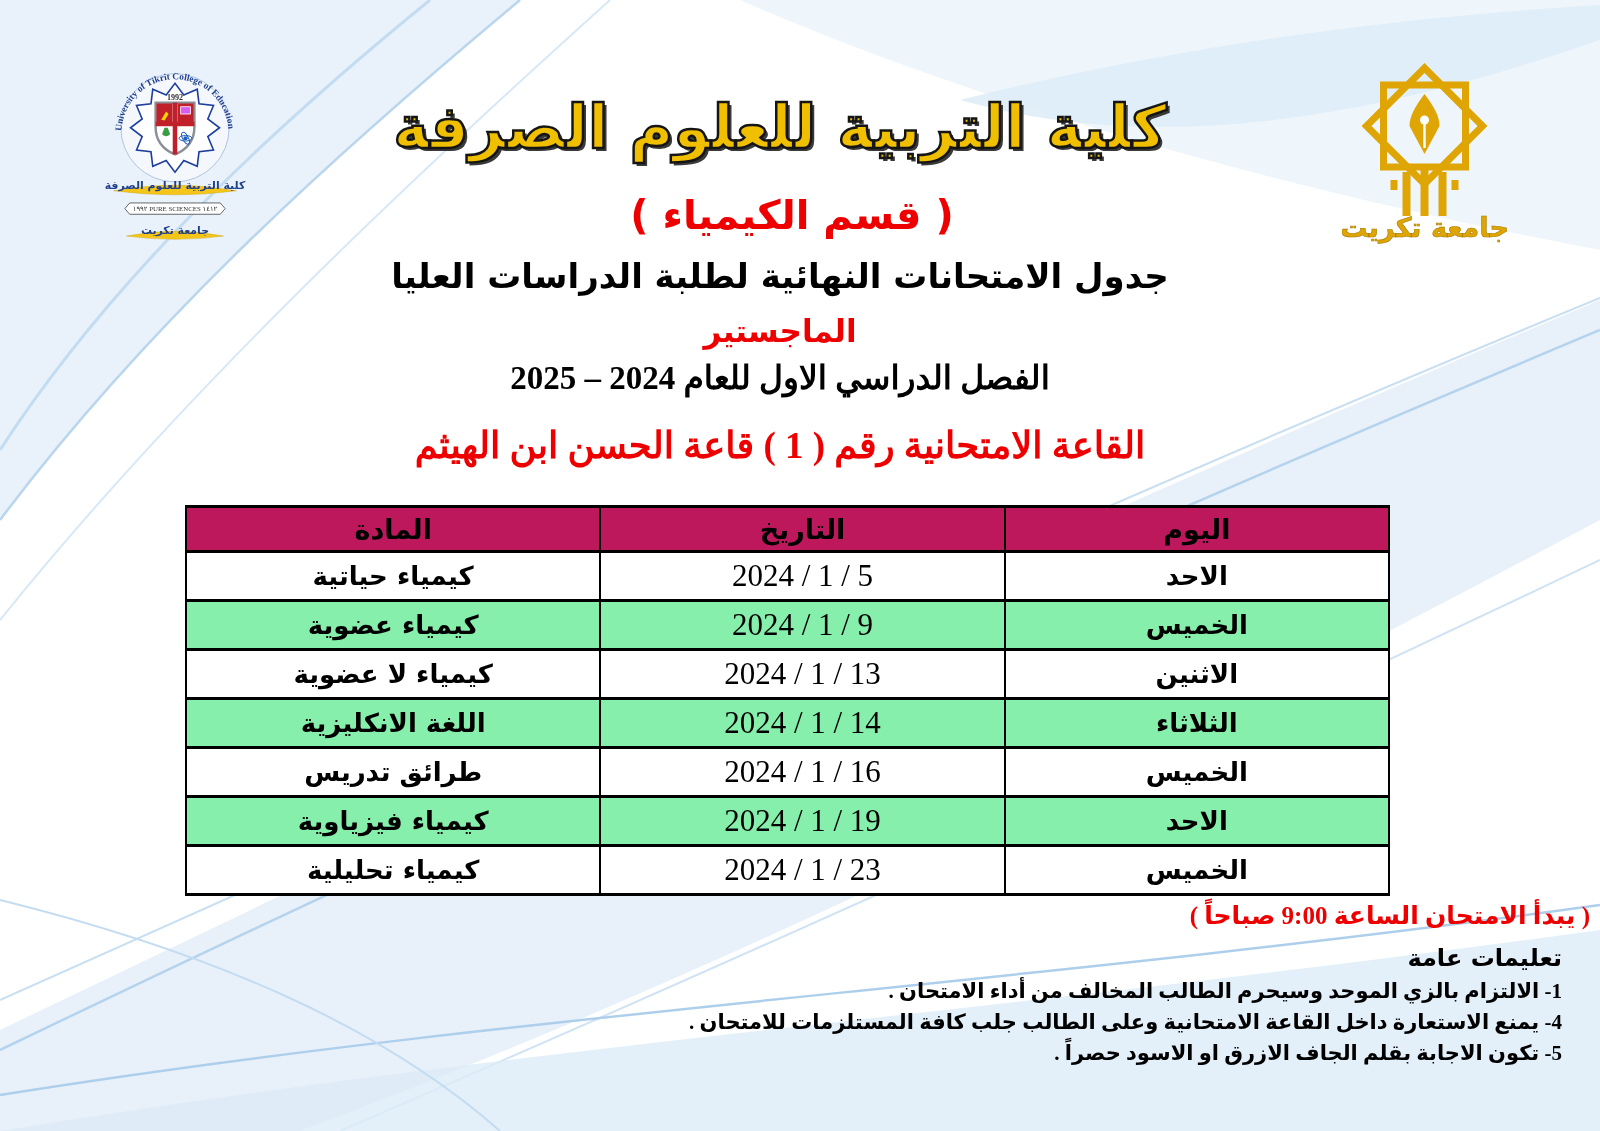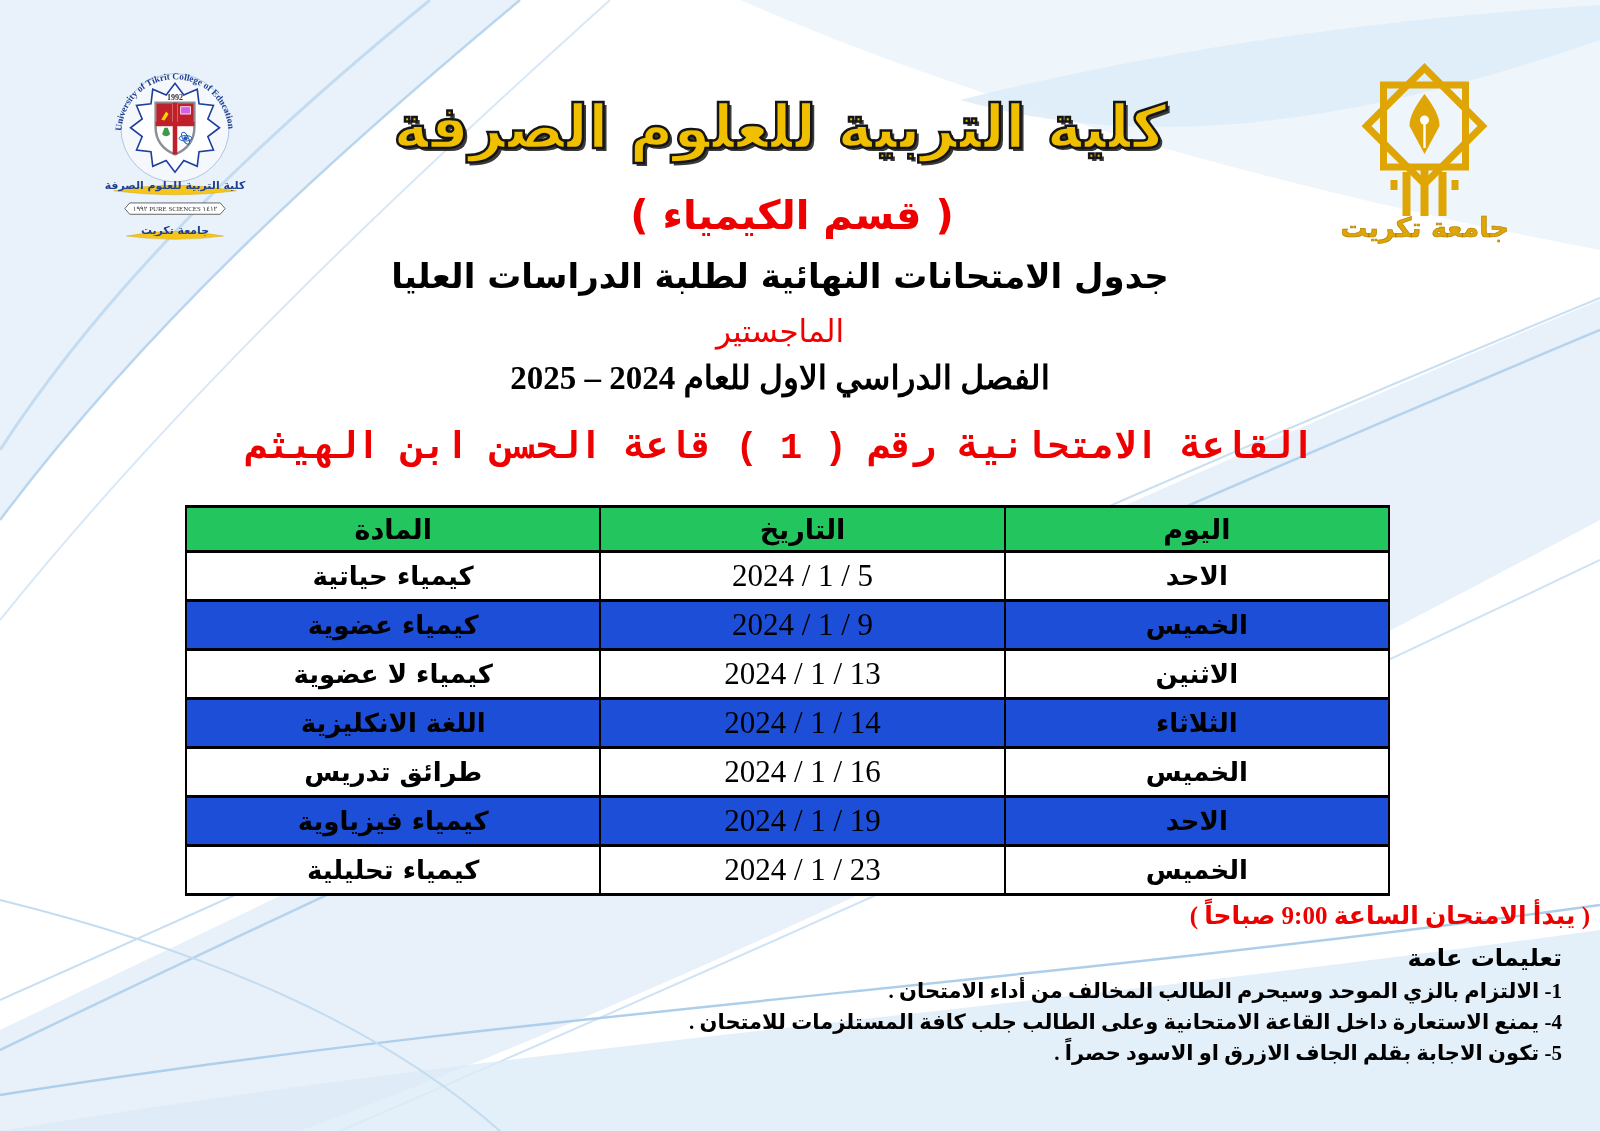--- a/index.html
+++ b/index.html
@@ -7,34 +7,34 @@
        font-family:"DejaVu Sans", sans-serif;}
   .abs{position:absolute;}
   
   #bg{left:0;top:0;width:1600px;height:1131px;z-index:0;}
   
   .hdr{left:0;right:40px;text-align:center;z-index:2;}
   .calli{top:72px;font-size:60px;line-height:110px;font-weight:bold;color:#f0c000;
          -webkit-text-stroke:2.5px #151515;text-shadow:3px 3px 0 #3a3a3a;}
   .dept{top:192px;font-size:40px;font-weight:bold;color:#ee0000;margin-left:24px;}
   .title{top:256px;font-size:34px;font-weight:bold;color:#000;}
-  .degree{top:313px;font-size:31px;font-weight:normal;color:#ee0000;text-align:center;}
+  .degree{top:313px;font-size:31px;font-weight:bold;color:#ee0000;text-align:center;}
   .sem{top:358px;font-size:33px;font-weight:bold;color:#000;
        font-family:Liberation Serif, serif;}
   .hall{top:424px;font-size:37px;font-weight:bold;color:#ee0000;
-        font-family:Liberation Mono, monospace;}
+        font-family:Liberation Serif, serif;}
   
   #exam-table{left:185px;top:505px;width:1205px;z-index:2;border-collapse:collapse;
               background:#fff;}
   #exam-table th,#exam-table td{border:2px solid #000;border-top-width:3px;border-bottom-width:3px;
               text-align:center;vertical-align:middle;padding:0;}
-  #exam-table th{height:42px;background:#22c55e;font-size:27px;font-weight:bold;color:#000;}
+  #exam-table th{height:42px;background:#be185d;font-size:27px;font-weight:bold;color:#000;}
   #exam-table td{height:46px;font-size:26px;font-weight:bold;color:#000;margin-left:44px;}
   #exam-table td.date{font-family:"Liberation Serif","DejaVu Serif",serif;font-size:31px;font-weight:normal;}
-  #exam-table tr.hl td{background:#1d4ed8;}
+  #exam-table tr.hl td{background:#86efac;}
   col.c-day{width:385px;} col.c-date{width:405px;} col.c-sub{width:415px;}
   
   .note-start{top:901px;right:10px;text-align:center;font-size:25px;font-weight:bold;color:#ee0000;
         font-family:"Liberation Serif","DejaVu Sans",serif;z-index:2;}
   .instr-title{top:944px;right:38px;font-size:24px;font-weight:bold;color:#000;z-index:2;}
   .instr{top:976px;right:38px;text-align:right;z-index:2;margin-left:36px;}
   .instr div{font-size:21px;font-weight:bold;color:#000;line-height:31px;
         font-family:"Liberation Serif","DejaVu Sans",serif;}
   
   #emblem{left:85px;top:55px;z-index:2;}

